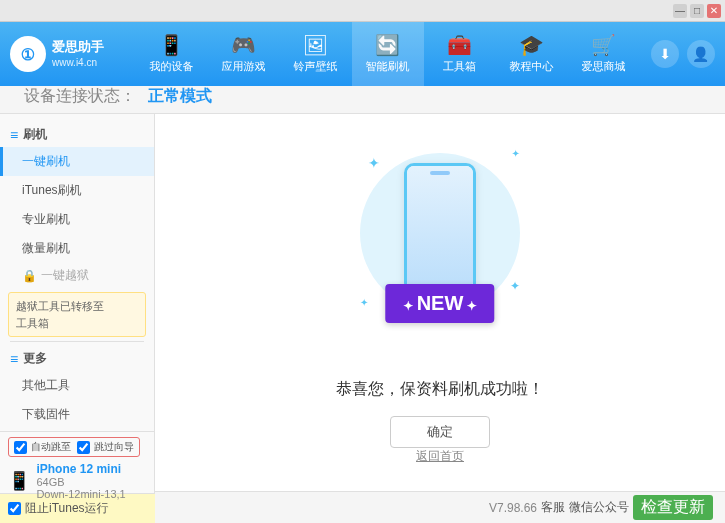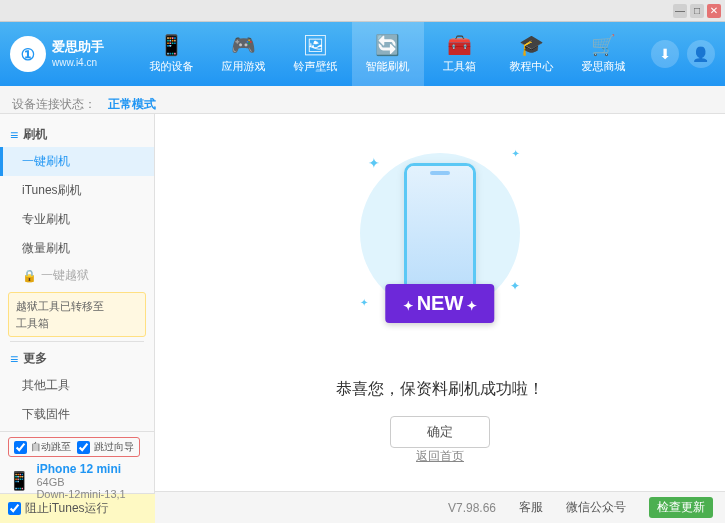--- a/index.html
+++ b/index.html
@@ -114,23 +114,23 @@
       color: white;
       font-size: 14px;
     }
 
     
     .status-bar {
       height: 28px;
       background: #f5f5f5;
       border-bottom: 1px solid #e0e0e0;
       display: flex;
-      align-items: flex-end;
-      padding: 0 12px;
-      font-size: 12px;
+      align-items: flex-start;
+      padding: 0 24px;
+      font-size: 16px;
       color: #555;
     }
     .status-bar .label { color: #888; }
     .status-bar .value { color: #2196f3; font-weight: bold; margin-left: 12px; }
 
     
     .main-layout {
       display: flex;
       height: calc(523px - 22px - 64px - 28px - 30px);
     }
@@ -363,21 +363,21 @@
       bottom: 0;
       left: 155px;
       right: 0;
       height: 32px;
       background: #f5f5f5;
       border-top: 1px solid #e0e0e0;
       display: flex;
       align-items: center;
       justify-content: flex-end;
       padding: 15px 12px;
-      gap: 23px;
+      gap: 4px;
       font-size: 12px;
       color: #888;
     }
     .footer-left {
       position: absolute;
       left: 0;
       bottom: 0;
       width: 155px;
       height: 30px;
       background: #fef9c3;
@@ -390,21 +390,21 @@
       gap: 4px;
     }
     .version-text { color: #888; }
     .footer-link { color: #555; cursor: pointer; }
     .update-btn {
       background: #4caf50;
       color: white;
       border: none;
       border-radius: 3px;
       padding: 2px 8px;
-      font-size: 12px;
+      font-size: 16px;
       cursor: pointer;
     }
   </style>
 </head>
 <body>
 
 <div class="title-bar">
   <span class="title-bar-btn">—</span>
   <span class="title-bar-btn">□</span>
   <span class="title-bar-btn close">✕</span>

